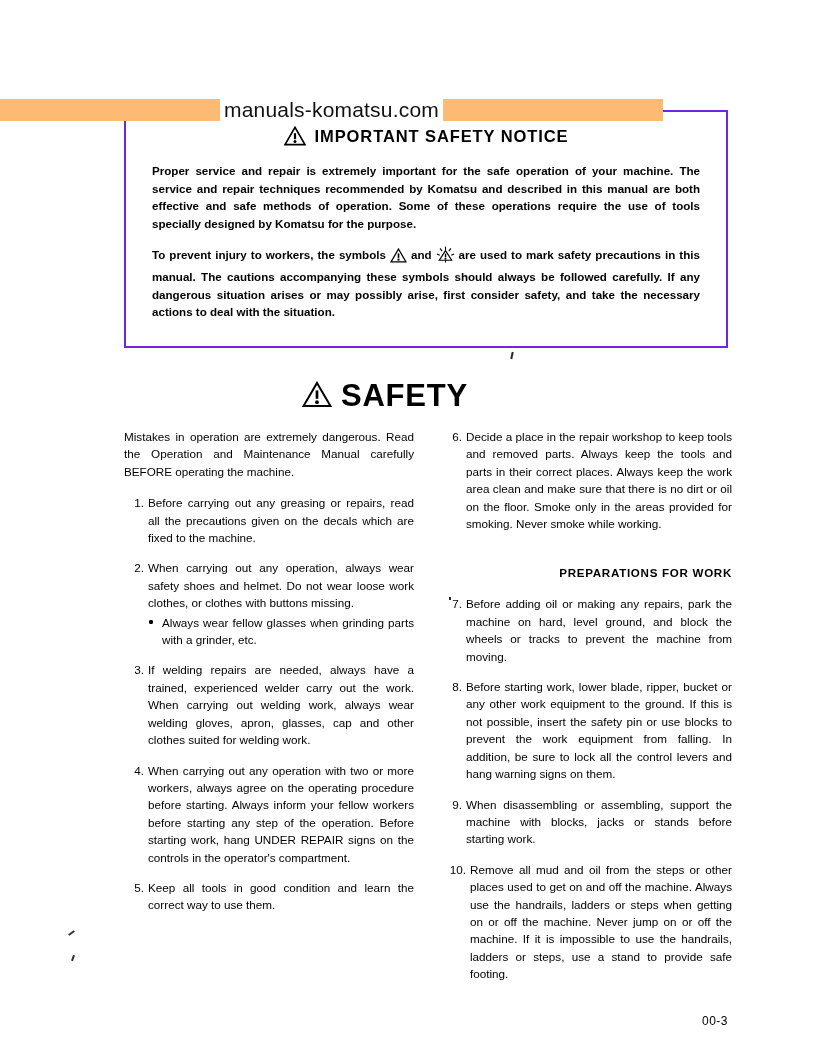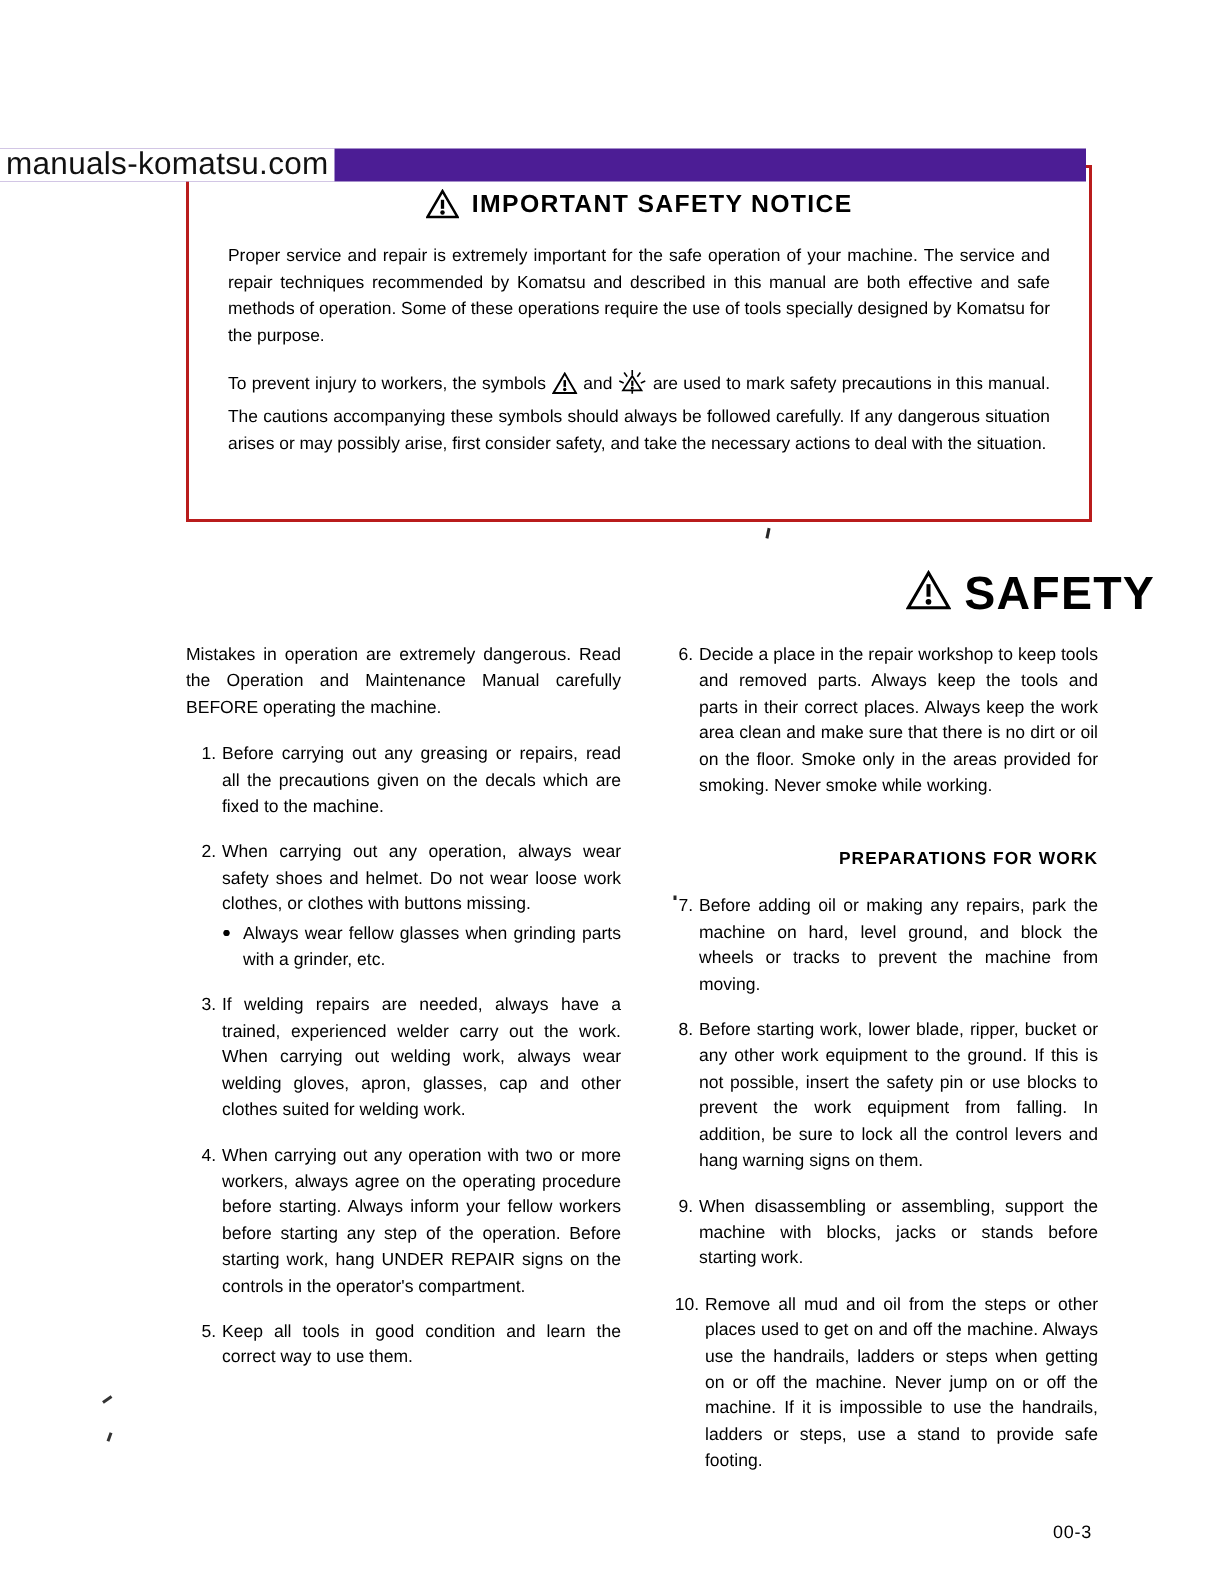--- a/index.html
+++ b/index.html
@@ -19,44 +19,44 @@
   .page {
     position: absolute;
     inset: 0;
   }
 
   
   .watermark {
     position: absolute;
     top: 99px;
     left: 0;
-    width: 724px;
-    text-align: left;
+    width: 663px;
+    text-align: center;
     font-size: 21px;
     font-weight: 400;
     letter-spacing: 0.2px;
     color: #111;
     z-index: 5;
-    background: #4c1d95;
+    background: #fdba74;
     line-height: 1.05;
   }
   .watermark-inner {
     display: inline-block;
     background: #ffffff;
     padding: 0 4px;
   }
 
   
   .notice-box {
     position: absolute;
     left: 124px;
     top: 110px;
     width: 604px;
     height: 238px;
-    border: 2px solid #b91c1c;
+    border: 2px solid #6d28d9;
     box-sizing: border-box;
   }
 
   .notice-title {
     margin-top: 14px;
     text-align: center;
     font-size: 16.5px;
     font-weight: bold;
     letter-spacing: 0.9px;
     display: flex;
@@ -66,38 +66,38 @@
   }
   .notice-title .tri-wrap { display: inline-flex; align-items: center; }
 
   .notice-body {
     margin: 16px 26px 0 26px;
     font-size: 11.6px;
     line-height: 17.6px;
     text-align: justify;
     font-weight: 500;
   }
-  .notice-body p { margin: 0 0 14px 0; }
+  .notice-body p { margin: 0 0 14px 0; font-weight: bold; }
   .notice-body p:last-child { margin-bottom: 0; }
 
   .inline-sym {
     display: inline-block;
     vertical-align: -4px;
     margin: 0 4px;
   }
 
   
   .safety-heading {
     position: absolute;
     top: 378px;
     left: 0;
     width: 770px;
     display: flex;
     align-items: center;
-    justify-content: flex-end;
+    justify-content: center;
     gap: 9px;
   }
   .safety-heading .safety-word {
     font-size: 31px;
     font-weight: bold;
     letter-spacing: 0.8px;
   }
 
   
   .columns {

